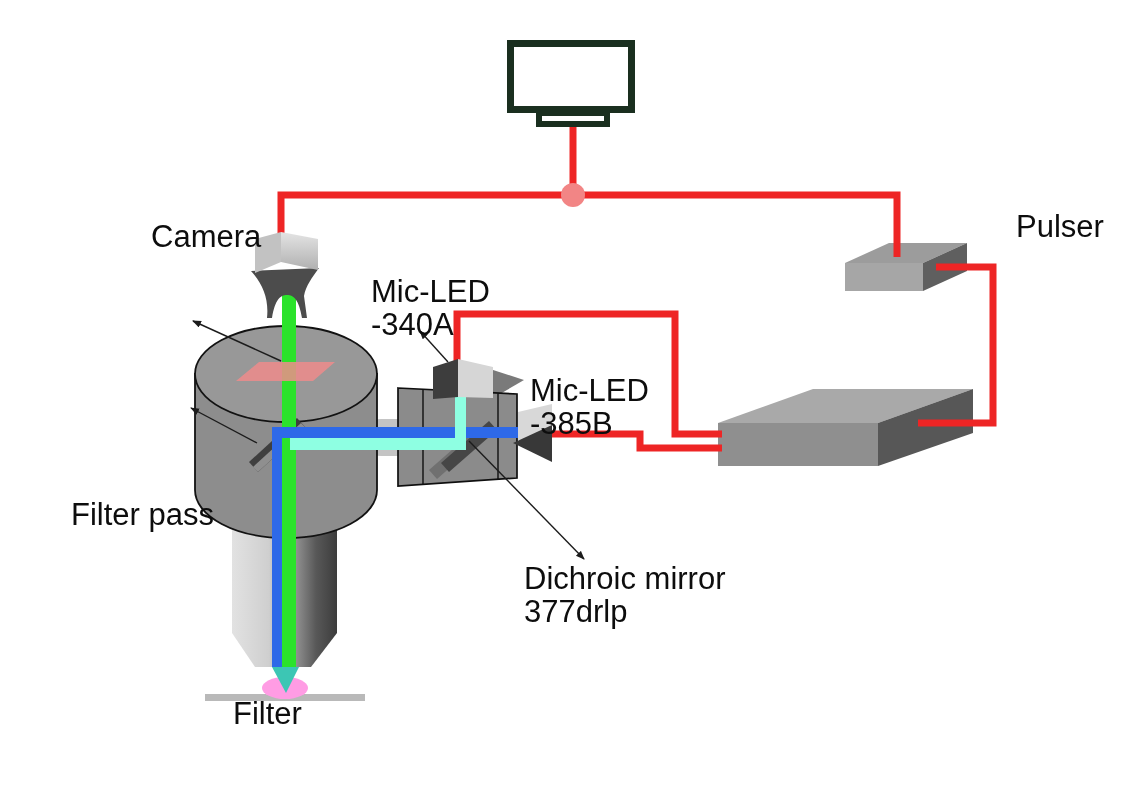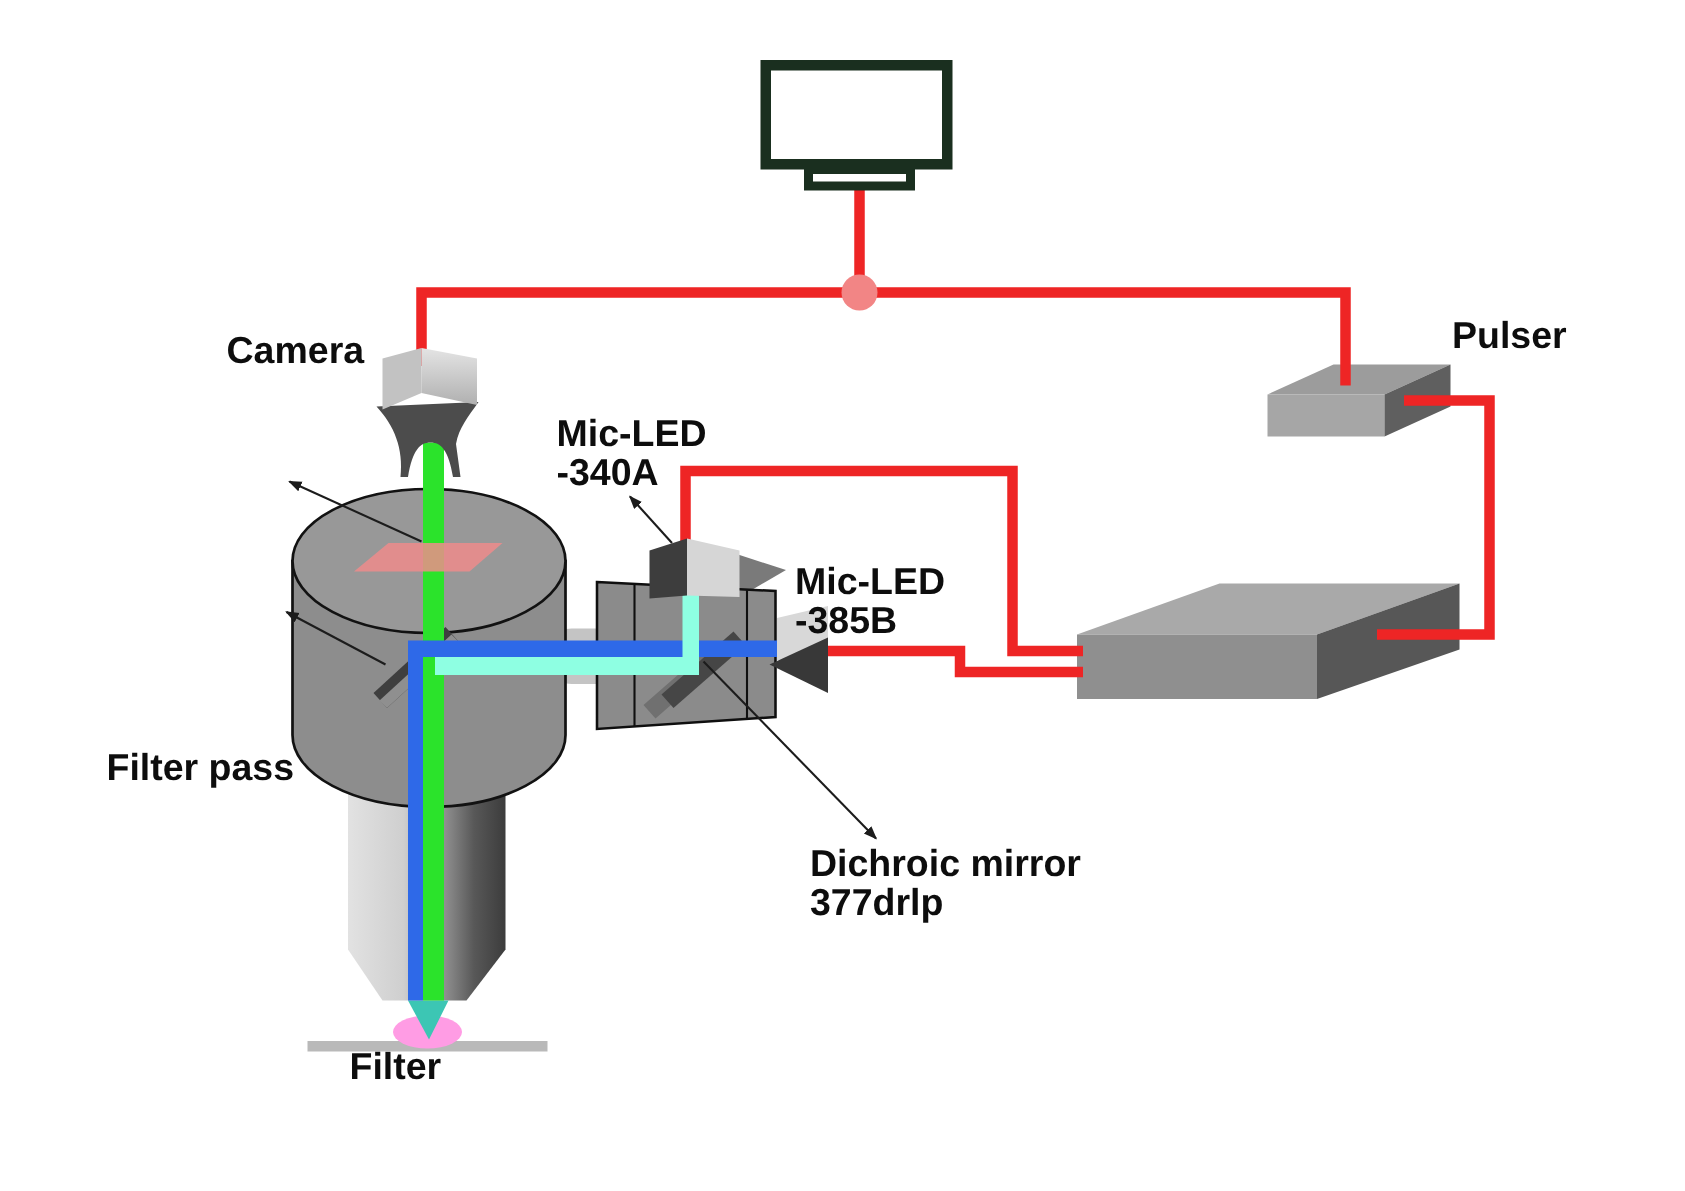--- a/index.html
+++ b/index.html
@@ -1,19 +1,19 @@
 <!DOCTYPE html>
 <html><head>
 <meta charset="utf-8">
 <style>
   html,body{margin:0;padding:0;background:#ffffff;}
   #canvas{position:relative;width:1123px;height:794px;background:#fff;overflow:hidden;
           font-family:"Liberation Sans",sans-serif;}
   #scene{position:absolute;left:0;top:0;}
-  .lbl{position:absolute;font-weight:700;font-size:25px;line-height:1.05;
+  .lbl{position:absolute;font-weight:400;font-size:31px;line-height:1.05;
        color:var(--text,#0d0d0d);white-space:pre-line;letter-spacing:0px;}
   .outline{stroke:#121212;stroke-width:1.8;}
 </style>
 </head>
 <body>
 
 <div id="canvas" style="--wire: #ee2525; --junction: #f28585; --monitor-border: #1a2f1f; --beam-green: #2be32b; --beam-blue: #2e69e8; --beam-cyan: #8effe2; --filter-red: #ef8c8c; --glow-pink: #ff9ce4; --focus-teal: #3cc6b4; --funnel-gray: #4c4c4c; --text: #0d0d0d;">
 
 <svg id="scene" width="1123" height="794" viewBox="0 0 1123 794">
   <defs>
@@ -123,17 +123,17 @@
   </g>
 </svg>
 
 <div class="lbl" style="left:151px;top:221px;">Camera</div>
 <div class="lbl" style="left:71px;top:499px;">Filter pass</div>
 <div class="lbl" style="left:233px;top:698px;">Filter</div>
 <div class="lbl" style="left:371px;top:276px;">Mic-LED
 -340A</div>
 <div class="lbl" style="left:530px;top:375px;">Mic-LED
 -385B</div>
-<div class="lbl" style="left:540px;top:563px;">Dichroic mirror
+<div class="lbl" style="left:524px;top:563px;">Dichroic mirror
 377drlp</div>
-<div class="lbl" style="left:968px;top:211px;">Pulser</div>
+<div class="lbl" style="left:1016px;top:211px;">Pulser</div>
 
 </div>
 
 </body></html>

